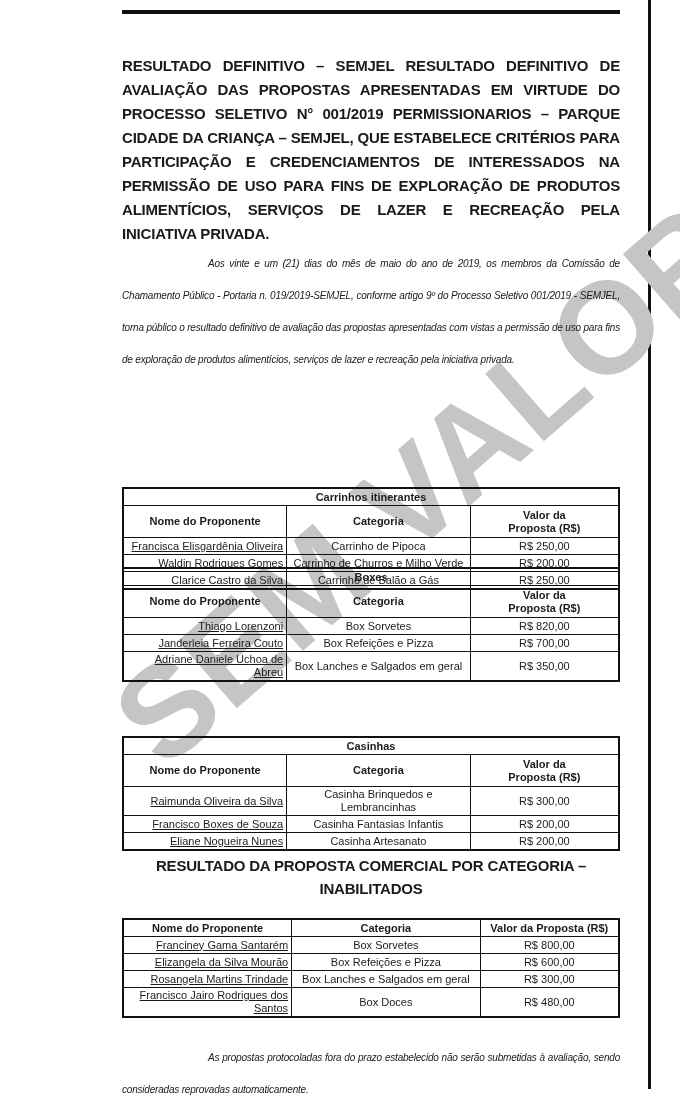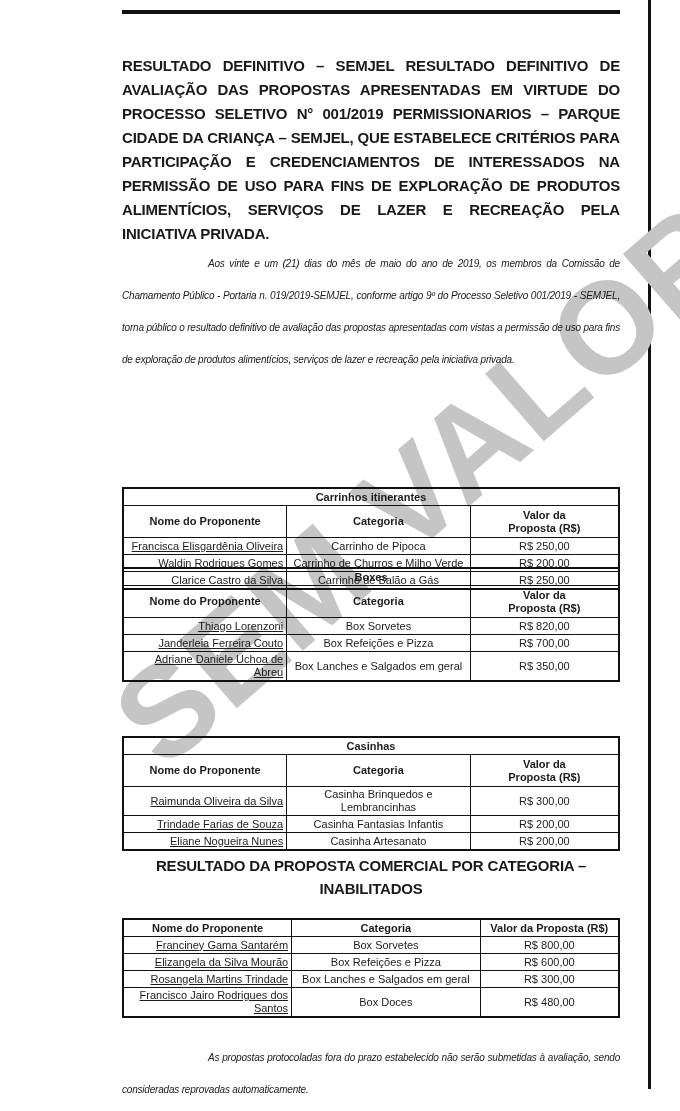--- a/index.html
+++ b/index.html
@@ -178,21 +178,21 @@
             <td class="header-cell">Categoria</td>
             <td class="header-cell">Valor da
 Proposta (R$)</td>
           </tr>
           <tr class="data-row">
             <td class="cell-name">Raimunda Oliveira da Silva</td>
             <td class="cell-center">Casinha Brinquedos e Lembrancinhas</td>
             <td class="cell-center">R$ 300,00</td>
           </tr>
           <tr class="data-row">
-            <td class="cell-name">Trindade Farias de Souza</td>
+            <td class="cell-name">Francisco Boxes de Souza</td>
             <td class="cell-center">Casinha Fantasias Infantis</td>
             <td class="cell-center">R$ 200,00</td>
           </tr>
           <tr class="data-row">
             <td class="cell-name">Eliane Nogueira Nunes</td>
             <td class="cell-center">Casinha Artesanato</td>
             <td class="cell-center">R$ 200,00</td>
           </tr>
         </tbody>
       </table>

